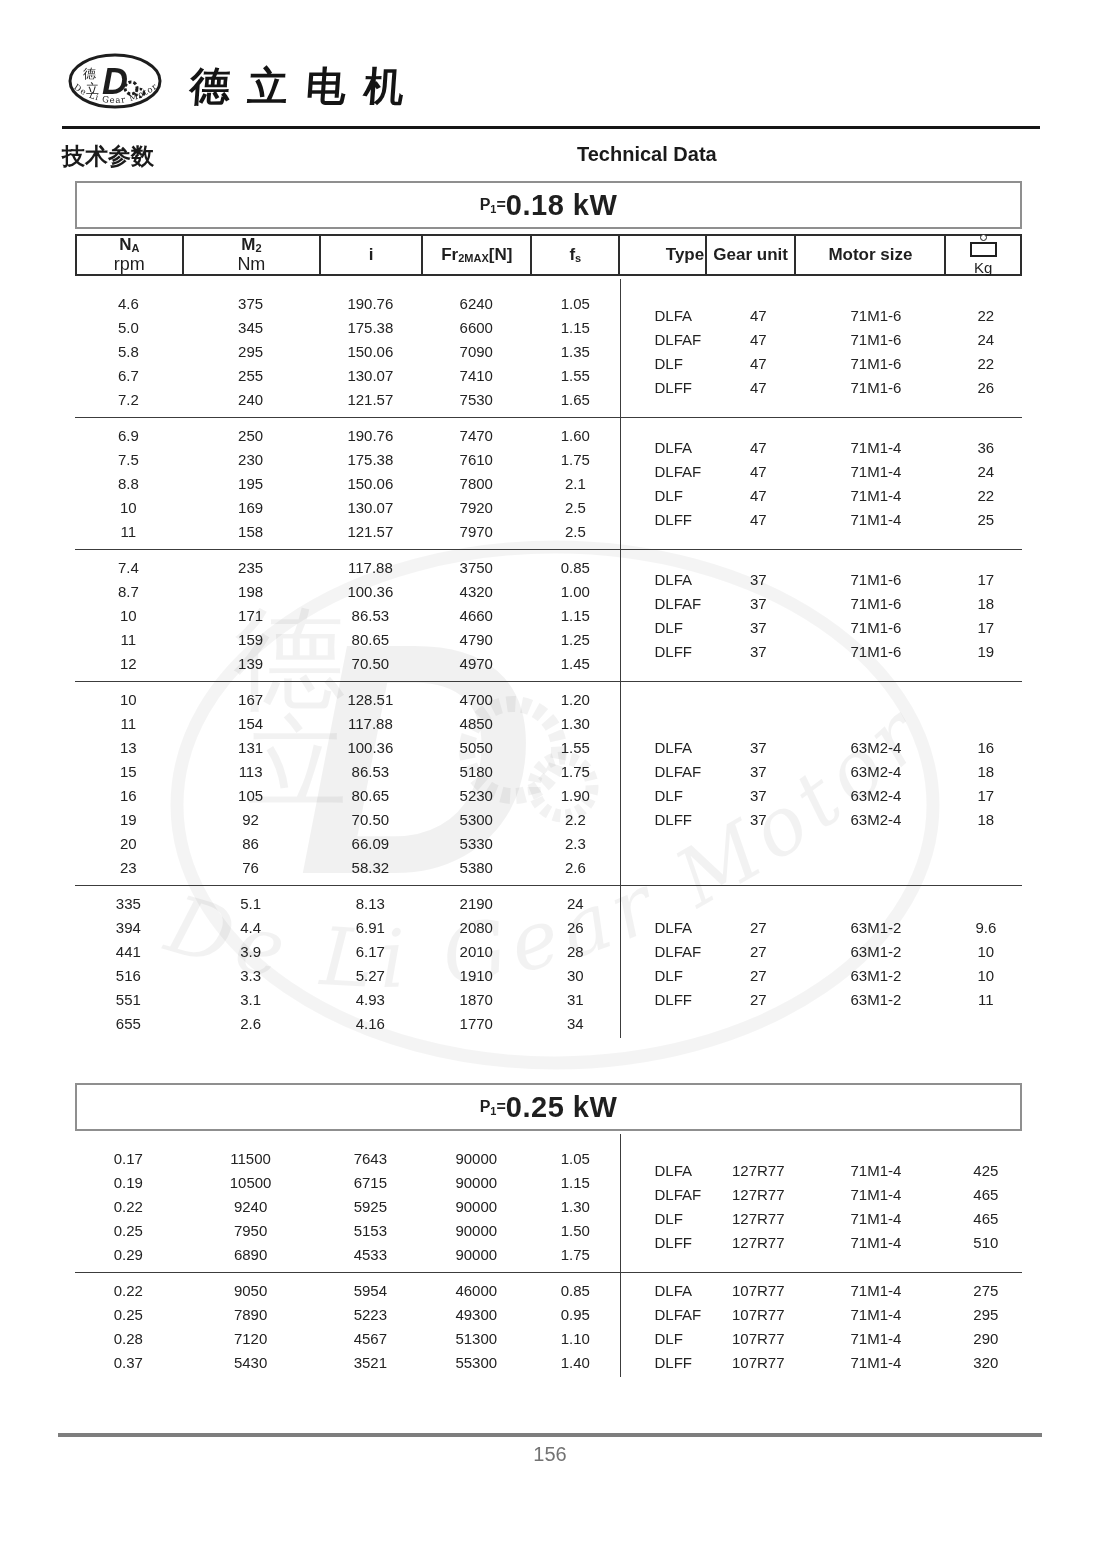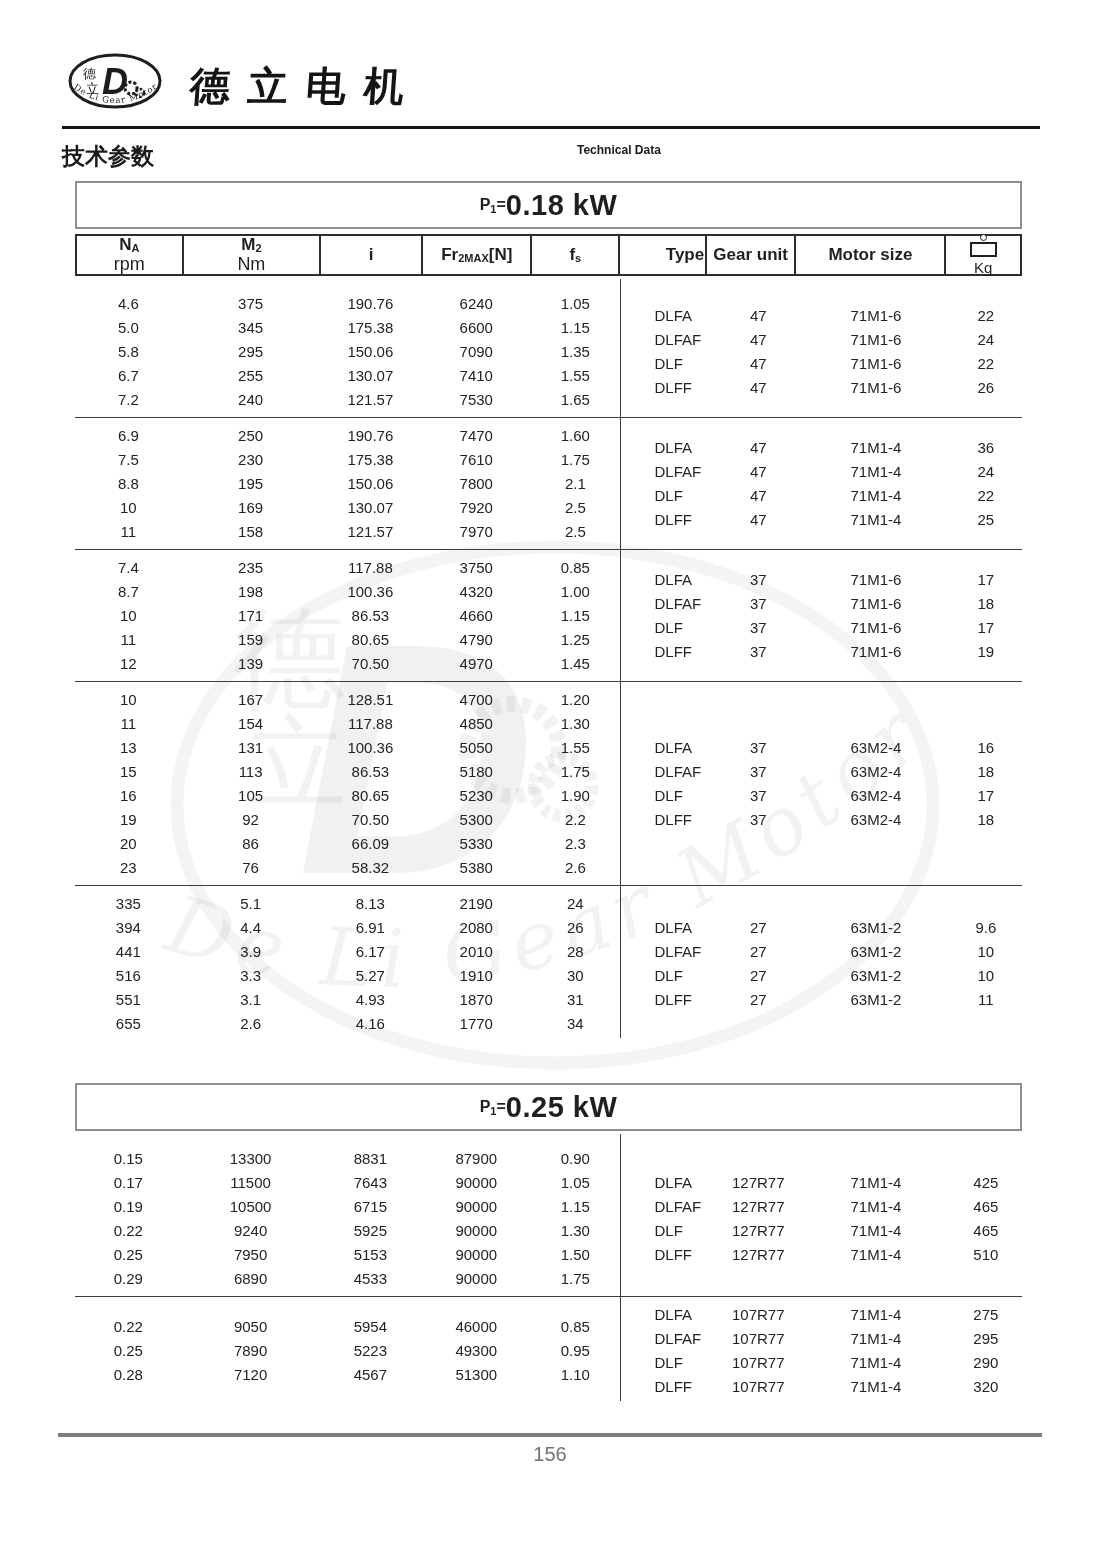--- a/index.html
+++ b/index.html
@@ -15,21 +15,21 @@
   
   .logo-row { display:flex; align-items:center; height:72px; }
   .brand {
     margin-left:18px; font-family:"DejaVu Serif", serif; font-weight:bold;
     font-size:40px; letter-spacing:18px; color:#141414; transform:skewX(-4deg);
     white-space:nowrap;
   }
   .top-rule { border-top:3px solid #151515; margin-top:4px; }
   .section-row { position:relative; margin-top:12px; height:32px; }
   .sec-zh { font-size:23px; font-weight:bold; color:#1a1a1a; }
-  .sec-en { position:absolute; left:515px; top:2px; font-size:12px; font-weight:bold; color:#1a1a1a; }
+  .sec-en { position:absolute; left:515px; top:2px; font-size:20px; font-weight:bold; color:#1a1a1a; }
 
   .tables { margin-left:13px; width:947px; }
 
   
   .title-box {
     margin-top:8px; height:48px; border:2px solid #8f8f8f;
     display:flex; align-items:center; justify-content:center; background:transparent;
   }
   .tp { font-size:16px; font-weight:bold; }
   .tp sub { font-size:11px; vertical-align:-3px; }
@@ -53,21 +53,21 @@
   .kgrect { width:27px; height:15px; border:2px solid #1f1f1f; margin-top:1px; background:transparent; }
   .kglabel { font-size:15px; margin-top:1px; }
 
   
   .blocks { position:relative; padding-top:10px; }
   .blocks::after {
     content:''; position:absolute; left:57.5%; top:3px; bottom:3px; width:1.5px;
     background:#3c3c3c;
   }
   .block { display:flex; padding:5px 0 6px; }
-  .block + .block { border-top:1.5px solid #3c3c3c;align-items:center; }
+  .block + .block { border-top:1.5px solid #3c3c3c; }
   .bl { width:57.5%; }
   .br { width:42.5%; display:flex; align-items:center; }
   .bri { width:100%;margin-left:10px; }
   .row { display:flex; align-items:center; height:24px; }
   .c, .d { font-size:15px; color:#232323; text-align:center; }
   .c0{flex:0 0 19.6%;} .c1{flex:0 0 25.3%;} .c2{flex:0 0 18.7%;} .c3{flex:0 0 20.2%;} .c4{flex:0 0 16.2%;}
   .d0{flex:0 0 21.6%; text-align:left; padding-left:25px;}
   .d1{flex:0 0 22.4%;} .d2{flex:0 0 37.6%;} .d3{flex:0 0 18.4%;}
 
   .gap-between-tables { height:34px; }
@@ -534,27 +534,20 @@
 
       <section>
         <div class="title-box">
           <span class="tp"><span>P</span><sub>1</sub><span>=</span></span>
             <span class="tv">0.25 kW</span>
         </div>
         <div class="blocks">
             <div class="block">
               <div class="bl">
                 <div class="row">
-                  <div class="c c0">0.15</div>
-                  <div class="c c1">13300</div>
-                  <div class="c c2">8831</div>
-                  <div class="c c3">87900</div>
-                  <div class="c c4">0.90</div>
-                </div>
-                <div class="row">
                   <div class="c c0">0.17</div>
                   <div class="c c1">11500</div>
                   <div class="c c2">7643</div>
                   <div class="c c3">90000</div>
                   <div class="c c4">1.05</div>
                 </div>
                 <div class="row">
                   <div class="c c0">0.19</div>
                   <div class="c c1">10500</div>
                   <div class="c c2">6715</div>
@@ -628,20 +621,27 @@
                   <div class="c c3">49300</div>
                   <div class="c c4">0.95</div>
                 </div>
                 <div class="row">
                   <div class="c c0">0.28</div>
                   <div class="c c1">7120</div>
                   <div class="c c2">4567</div>
                   <div class="c c3">51300</div>
                   <div class="c c4">1.10</div>
                 </div>
+                <div class="row">
+                  <div class="c c0">0.37</div>
+                  <div class="c c1">5430</div>
+                  <div class="c c2">3521</div>
+                  <div class="c c3">55300</div>
+                  <div class="c c4">1.40</div>
+                </div>
               </div>
               <div class="br">
                 <div class="bri">
                   <div class="row">
                     <div class="d d0">DLFA</div>
                     <div class="d d1">107R77</div>
                     <div class="d d2">71M1-4</div>
                     <div class="d d3">275</div>
                   </div>
                   <div class="row">

